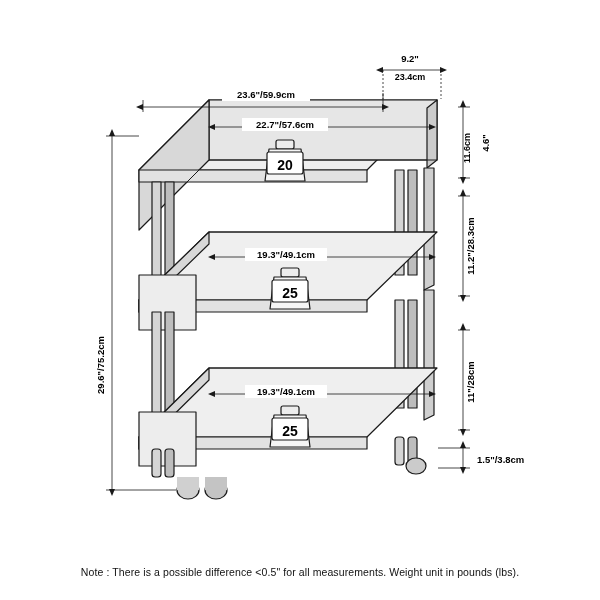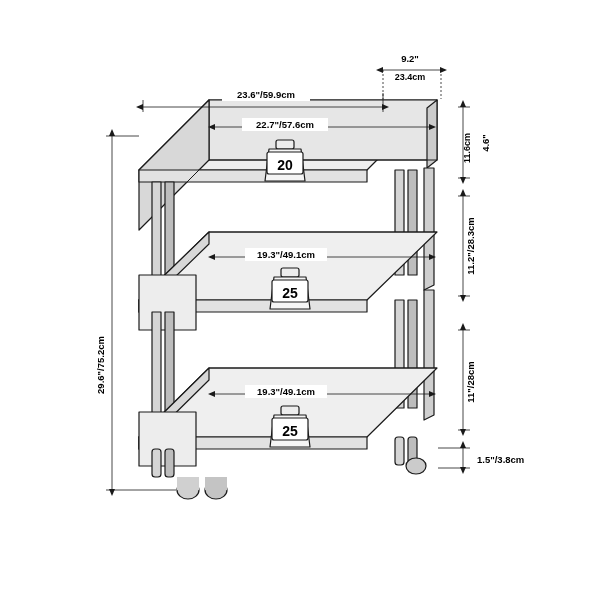--- a/index.html
+++ b/index.html
@@ -210,13 +210,14 @@
       <text class="dimlabel" x="474" y="382" text-anchor="middle" transform="rotate(-90 474 382)">11"/28cm</text>
 
       <text class="dimlabel" x="477" y="463" text-anchor="start">1.5"/3.8cm</text>
 
       <text class="weightnum" x="285" y="170" text-anchor="middle">20</text>
       <text class="weightnum" x="290" y="298" text-anchor="middle">25</text>
       <text class="weightnum" x="290" y="436" text-anchor="middle">25</text>
     </g>
   </svg>
 
+  <div class="note">Note : There is a possible difference &lt;0.5" for all measurements. Weight unit in pounds (lbs).</div>
 </div>
 
 </body></html>

